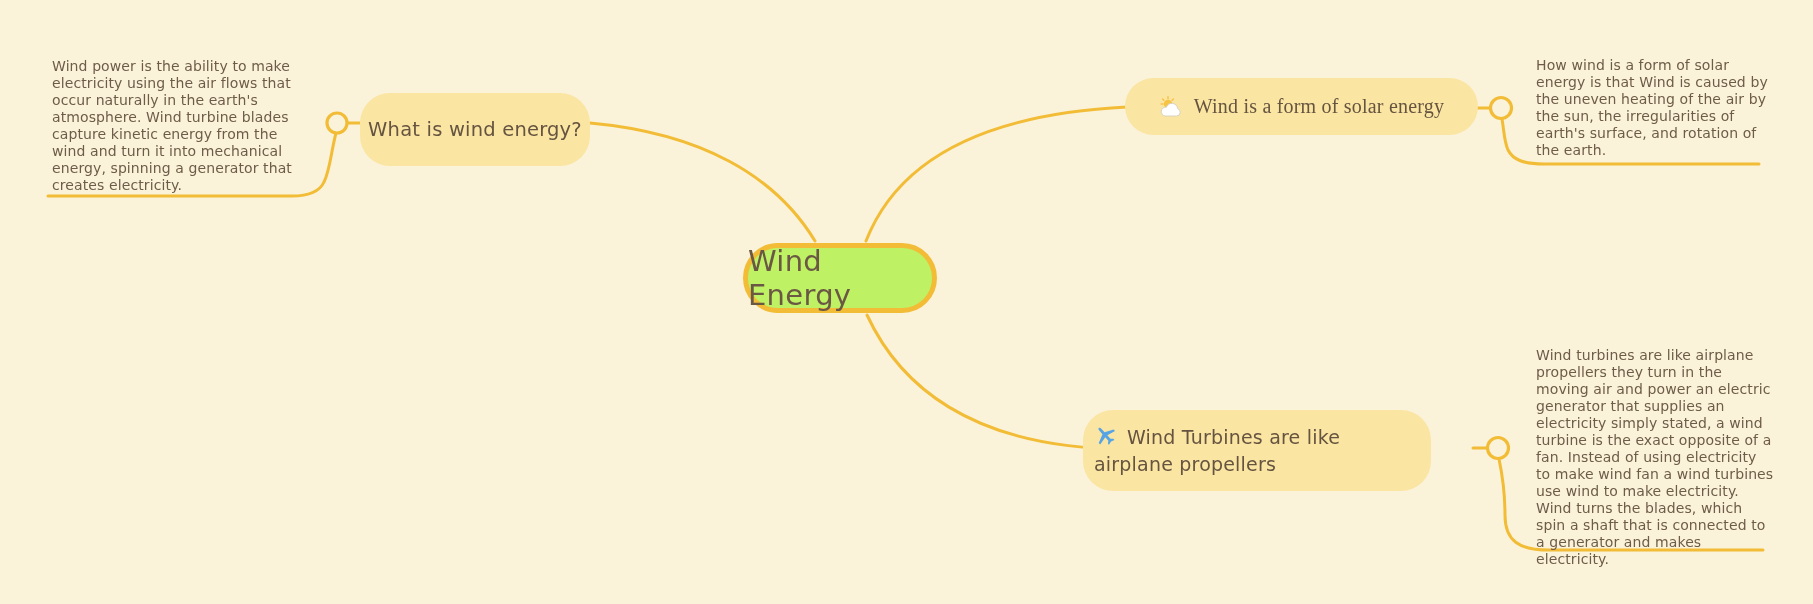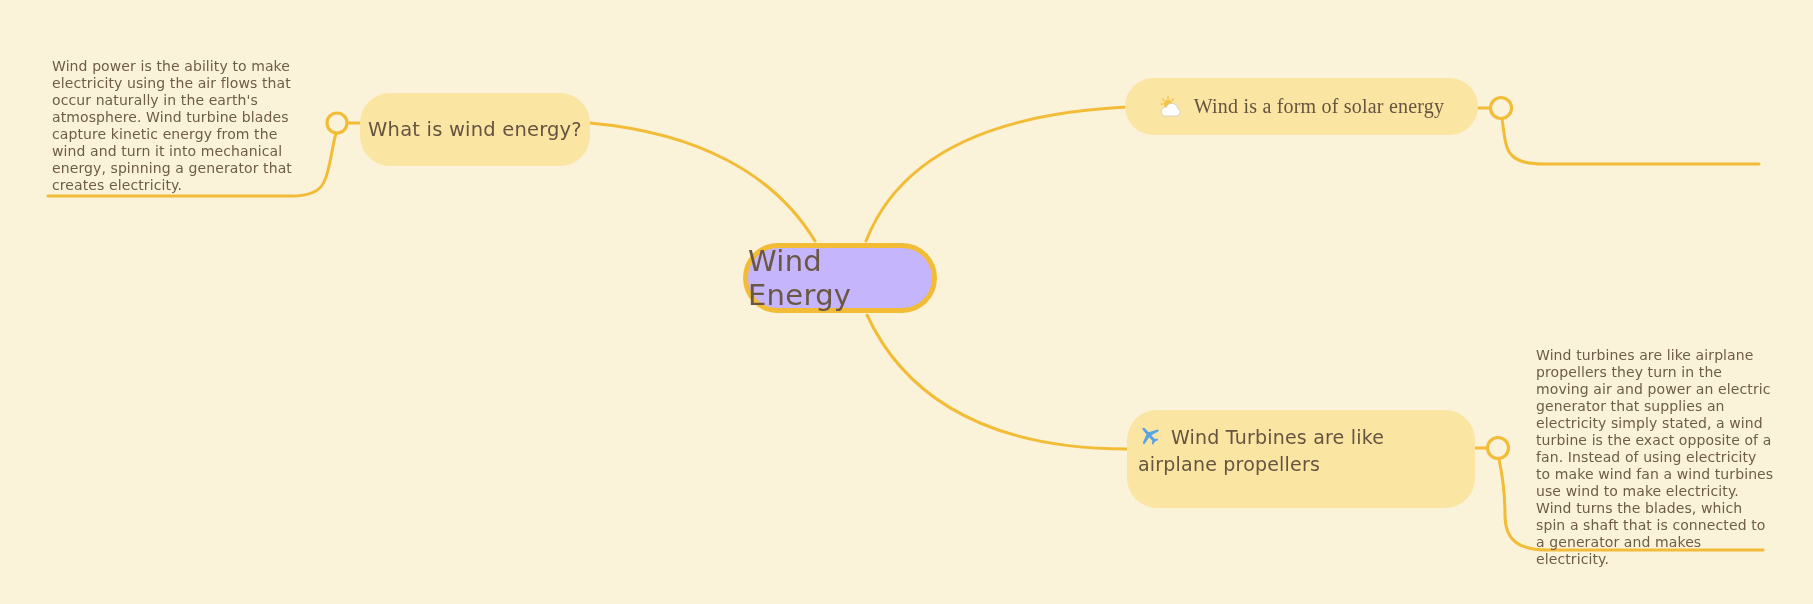--- a/index.html
+++ b/index.html
@@ -12,21 +12,21 @@
   }
   svg.links{position:absolute;left:0;top:0;width:1813px;height:604px;display:block;}
   .pill{
     position:absolute;display:flex;align-items:center;justify-content:center;
     background:#FBE5A3;border-radius:30px;color:#655440;
     font-size:20px;letter-spacing:.2px;box-sizing:border-box;
   }
   .pill .icon{display:inline-flex;margin-right:9px;flex:0 0 auto;}
   .root-node{
     position:absolute;display:flex;align-items:center;justify-content:flex-end;
-    background:#c4b5fd;border:5px solid #F2BC37;border-radius:37px;
+    background:#bef264;border:5px solid #F2BC37;border-radius:37px;
     color:#6B5844;font-size:29px;box-sizing:border-box;letter-spacing:.3px;
   }
   .note{
     position:absolute;font-size:14px;line-height:17px;color:#6E5C48;
     letter-spacing:.1px;
   }
   .wrap-pill{
     justify-content:flex-start;text-align:left;display:block;
     padding:14px 24px 10px 26px;font-size:19px;line-height:27px;
   }
@@ -77,22 +77,23 @@
           <line x1="14.4" y1="3" x2="13.1" y2="4.3"></line>
           <line x1="2.2" y1="8" x2="4" y2="8"></line>
         </g>
         <circle cx="9" cy="8" r="4.2" fill="#F6C445"></circle>
         <path d="M6 20 h11.5 a3.8 3.8 0 0 0 1.1 -7.4 A5.8 5.8 0 0 0 7.4 11.2 A4.4 4.4 0 0 0 6 20 Z" fill="#FFFFFF" stroke="#D9D2C2" stroke-width="1"></path>
       </svg>
     </span>
     <span>Wind is a form of solar energy</span>
   </div>
 
+  <div class="note" style="left:1536px;top:57px;width:232px;">How wind is a form of solar energy is that Wind is caused by the uneven heating of the air by the sun, the irregularities of earth's surface, and rotation of the earth.</div>
 
-  <div class="pill wrap-pill" style="left:1127px;top:410px;width:348px;height:98px;padding-left:11px;">
+  <div class="pill wrap-pill" style="left:1083px;top:410px;width:348px;height:81px;padding-left:11px;">
     <span class="icon">
       <svg width="24" height="24" viewBox="0 0 24 24">
         <path fill="#56A4E3" transform="rotate(-42 12 12)" d="M12 1.2 c.85 0 1.4 1.2 1.4 2.6 V8.3 L22 12.3 v2.1 l-8.6 -2 v4.7 l2.3 1.9 v1.6 L12 19.5 8.3 20.6 v-1.6 l2.3 -1.9 v-4.7 l-8.6 2 v-2.1 L10.6 8.3 V3.8 C10.6 2.4 11.15 1.2 12 1.2 Z"></path>
       </svg>
     </span><span>Wind Turbines are like airplane propellers</span>
   </div>
 
   <div class="note" style="left:1536px;top:347px;width:238px;">Wind turbines are like airplane propellers they turn in the moving air and power an electric generator that supplies an electricity simply stated, a wind turbine is the exact opposite of a fan. Instead of using electricity to make wind fan a wind turbines use wind to make electricity. Wind turns the blades, which spin a shaft that is connected to a generator and makes electricity.</div>
 
 </div>

